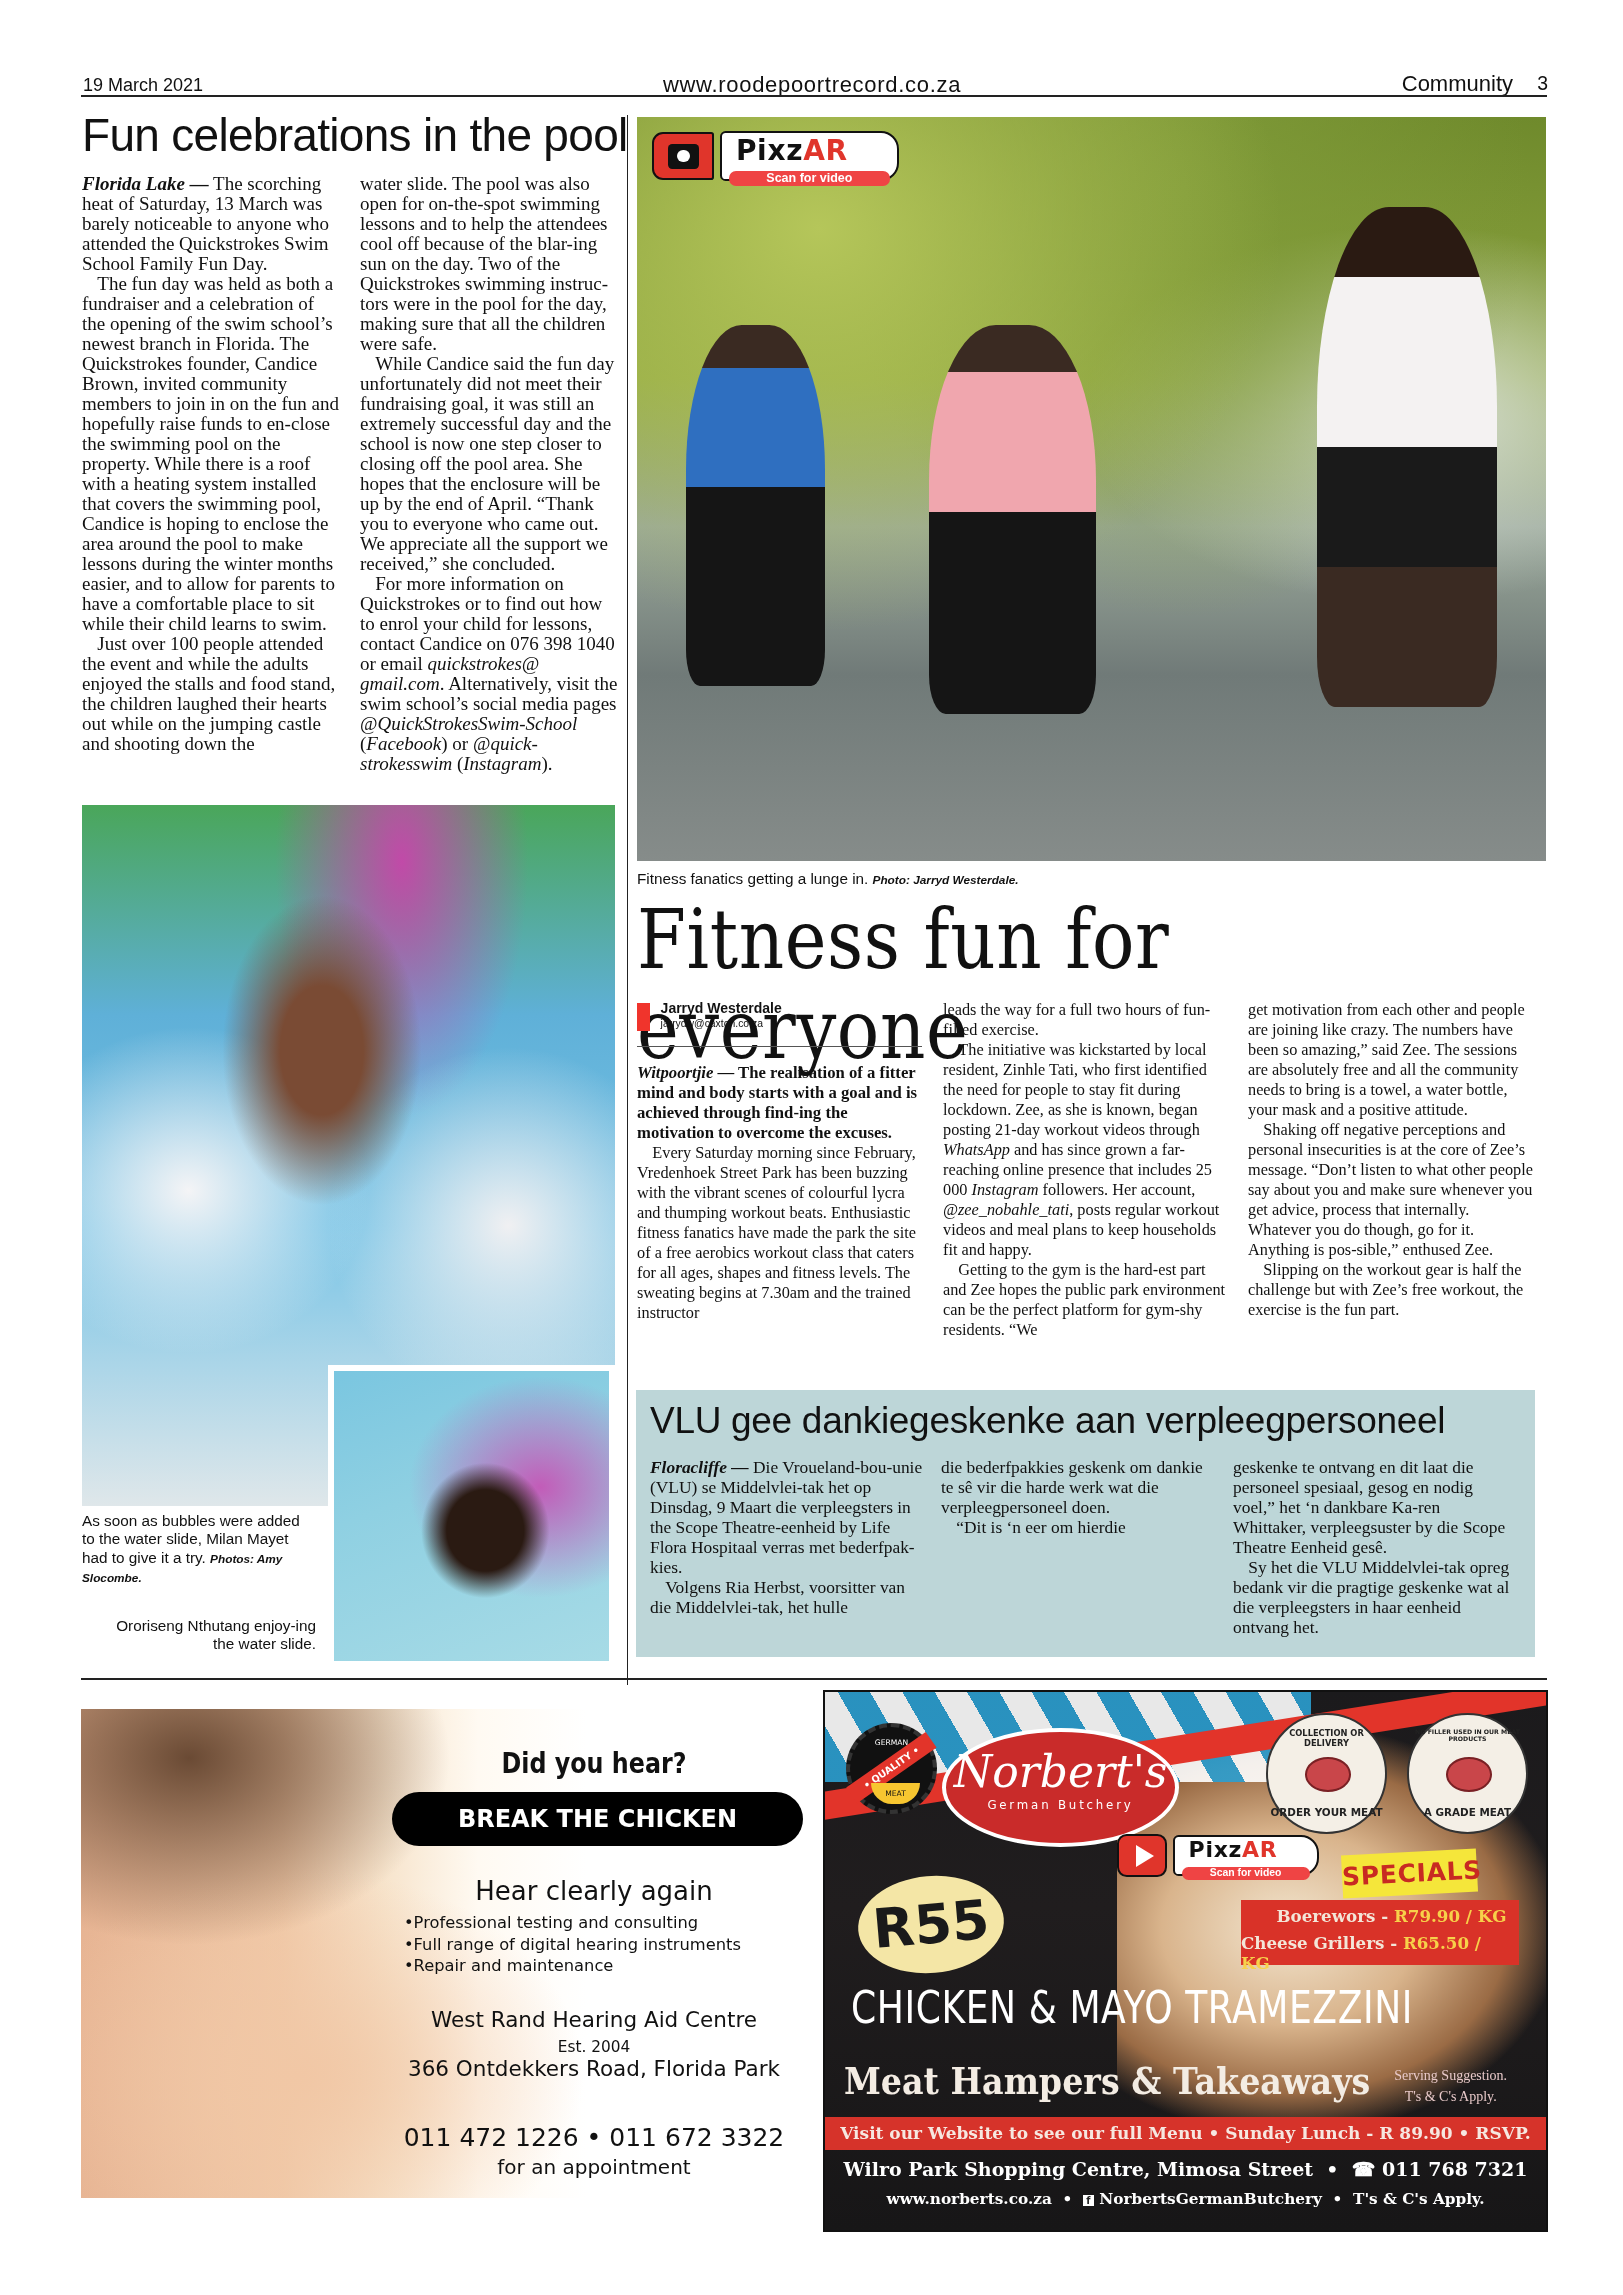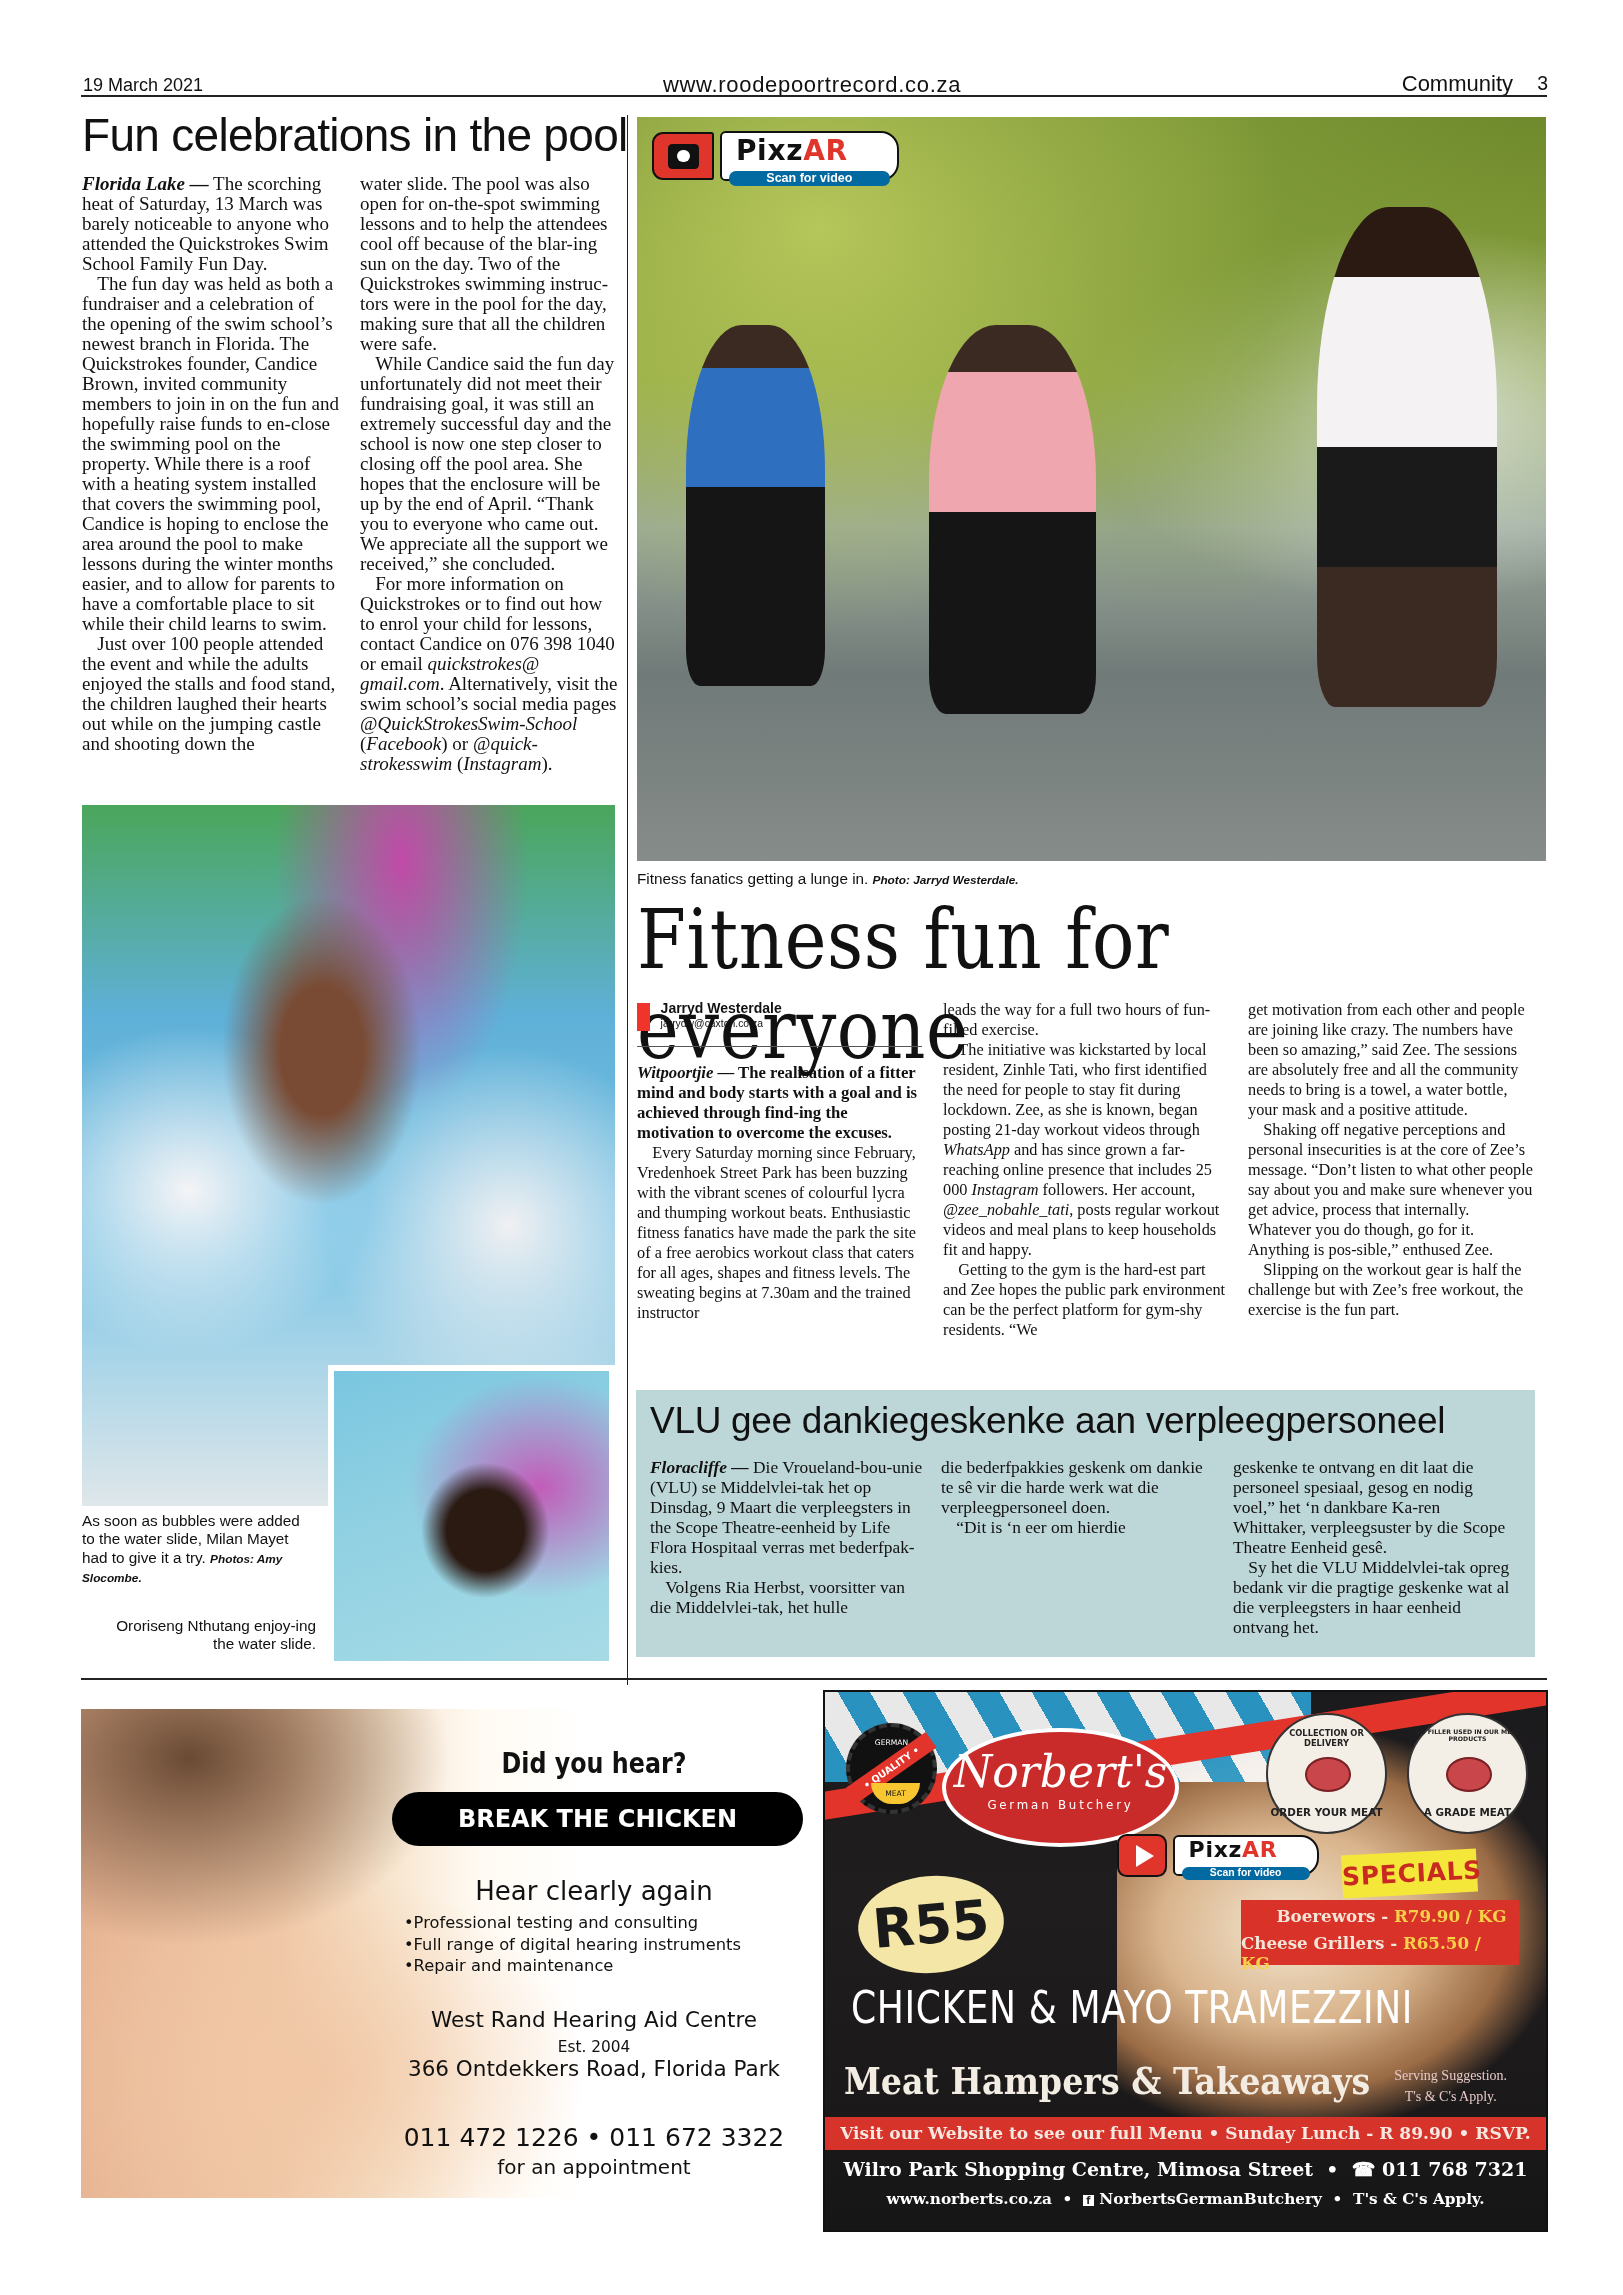--- a/index.html
+++ b/index.html
@@ -48,21 +48,21 @@
 
   
   .pixzar { display:flex; align-items:center; }
   .pix-cam { width:58px; height:44px; background:#e0352b; border:2.8px solid #111; border-radius:11px 2.8px 2.8px 11px; display:flex; align-items:center; justify-content:center; }
   .pix-cam-inner { width:30.5px; height:25px; background:#111; border-radius:4.2px; display:flex; align-items:center; justify-content:center; }
   .pix-cam-lens { width:12.5px; height:12.5px; background:#fff; border-radius:50%; }
   .pix-play { width:0; height:0; border-left:18px solid #fff; border-top:11.8px solid transparent; border-bottom:11.8px solid transparent; margin-left:5.6px; }
   .pix-box { margin-left:5.6px; background:#fff; border:2.8px solid #111; border-radius:5.6px 18px 18px 5.6px; width:175px; height:46px; position:relative; }
   .pix-word { position:absolute; left:14px; top:1.4px; font-family:"DejaVu Sans", sans-serif; font-weight:bold; font-size:28px; letter-spacing:0.7px; }
   .pix-word .ar { color:#e0352b; }
-  .pix-scan { position:absolute; left:7px; right:7px; bottom:-7px; height:15.3px; background:#0369a1; color:#fff; border-radius:7px; font-family:"Liberation Sans", sans-serif; font-weight:bold; font-size:12.5px; text-align:center; line-height:15.3px; }
+  .pix-scan { position:absolute; left:7px; right:7px; bottom:-7px; height:15.3px; background:#ef4444; color:#fff; border-radius:7px; font-family:"Liberation Sans", sans-serif; font-weight:bold; font-size:12.5px; text-align:center; line-height:15.3px; }
 
   
   .cap-fitness { left:637px; top:870px; font-size:15.3px; }
   .cap-fitness .credit { font-weight:bold; font-style:italic; font-size:11.8px; }
   .cap-pool { left:82px; top:1512px; width:222px; font-size:15.3px; line-height:18.4px; }
   .cap-pool .credit { font-weight:bold; font-style:italic; font-size:11.8px; }
   .cap-slide { left:104px; top:1617px; width:212px; font-size:15.3px; line-height:18px; text-align:right; }
 
   
   .a2-title { left:637px; top:895px; font-size:82px; line-height:90px; letter-spacing:0.7px; font-family:"DejaVu Serif", serif; font-weight:normal; transform:scaleX(0.86); transform-origin:left top; }

